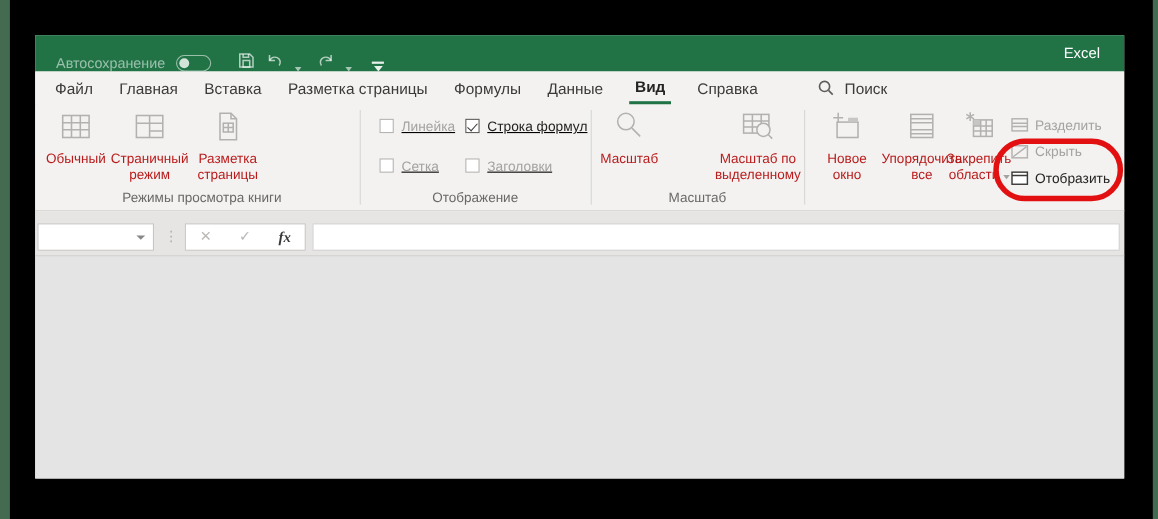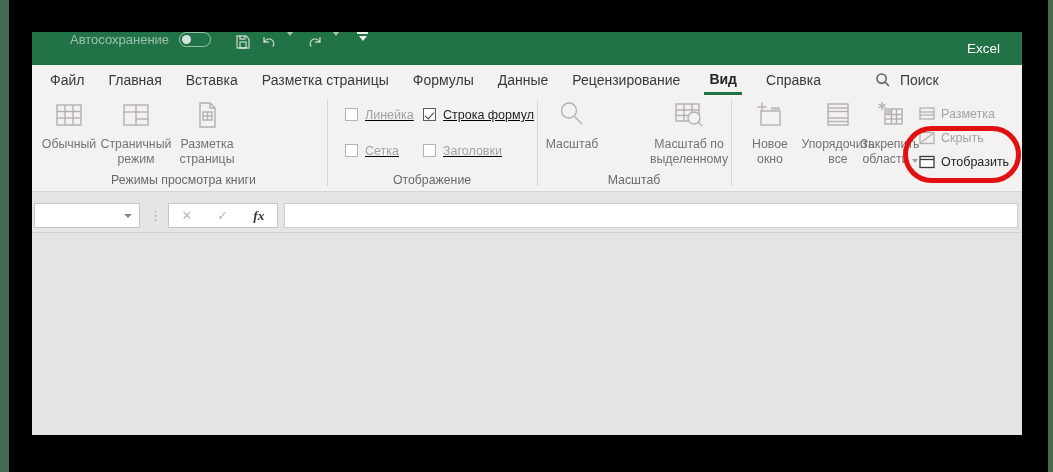--- a/index.html
+++ b/index.html
@@ -6,21 +6,21 @@
   .canvas{position:relative;width:1053px;height:472px;background:#000;overflow:hidden;
           font-family:"Liberation Sans","DejaVu Sans",sans-serif;-webkit-font-smoothing:antialiased;}
   .edge-strip{position:absolute;top:0;bottom:0;background:#446b4f;}
   .edge-left{left:0;width:9px;}
   .edge-right{left:1048px;width:5px;}
 
   .window{position:absolute;left:32px;top:32px;width:990px;height:403px;background:#f3f2f1;}
 
   
   .titlebar{position:absolute;left:0;top:0;width:100%;height:33px;background:#217346;
-            display:flex;align-items:flex-start;padding-left:38px;box-sizing:border-box;}
+            display:flex;align-items:flex-end;padding-left:19px;box-sizing:border-box;}
   .autosave-label{font-size:13px;color:rgba(255,255,255,.55);margin-right:10px;}
   .toggle{position:relative;width:30px;height:13px;border:1px solid rgba(255,255,255,.55);
           border-radius:8px;margin-right:22px;}
   .toggle .knob{position:absolute;left:2px;top:1.5px;width:9px;height:9px;border-radius:50%;
           background:rgba(255,255,255,.8);}
   .tb-ico{display:inline-flex;align-items:center;margin-right:6px;}
   .tb-ico svg{stroke:rgba(255,255,255,.65);fill:none;stroke-width:1.4;}
   .tb-chev{width:0;height:0;border-left:3.5px solid transparent;border-right:3.5px solid transparent;
            border-top:4px solid rgba(255,255,255,.6);margin:0 12px 0 2px;}
   .qat-ico{display:flex;flex-direction:column;align-items:center;gap:2px;margin-left:6px;}
@@ -42,21 +42,21 @@
 
   
   .ribbon{position:absolute;left:0;top:63px;width:100%;height:96px;background:#f3f2f1;
           border-bottom:1px solid #d8d6d4;}
   .vsep{position:absolute;top:5px;height:86px;width:1px;background:#d8d6d4;}
   .grouplabel{position:absolute;top:78px;height:15px;font-size:12.3px;color:#6b6967;
               text-align:center;}
   .bigbtn{position:absolute;top:4px;display:flex;flex-direction:column;align-items:center;}
   .bicon{height:35px;display:flex;align-items:flex-start;justify-content:center;position:relative;}
   .bicon svg{stroke:#b3b1af;fill:none;stroke-width:1.4;}
-  .blabel{font-size:12.3px;line-height:1.22;text-align:center;color:#737373;margin-top:3px;}
+  .blabel{font-size:12.3px;line-height:1.22;text-align:center;color:#b91c1c;margin-top:3px;}
   .badge-100{position:absolute;left:7px;top:16px;width:20px;height:11px;background:#b9b7b5;
              color:#fff;font-size:8px;font-weight:bold;display:flex;align-items:center;
              justify-content:center;border-radius:1px;}
   .dd-chev{display:inline-block;width:0;height:0;border-left:3.5px solid transparent;
            border-right:3.5px solid transparent;border-top:4px solid #a5a3a1;margin-left:3px;}
 
   .cb-item{position:absolute;display:flex;align-items:flex-start;gap:7px;text-decoration:underline;}
   .cb{width:13px;height:13px;background:#fff;border:1px solid #b5b3b1;box-sizing:border-box;position:relative;}
   .cb-item.checked .cb{border-color:#5f5d5b;}
   .cb-item.checked .cb::after{content:"";position:absolute;left:3px;top:0.5px;width:4px;height:8px;
@@ -137,21 +137,20 @@
       <span class="app-title">Excel</span>
     </div>
 
     <div class="tabrow">
       <span class="tab">Файл</span>
       <span class="tab">Главная</span>
       <span class="tab">Вставка</span>
       <span class="tab">Разметка страницы</span>
       <span class="tab">Формулы</span>
       <span class="tab">Данные</span>
-      <span class="tab">Рецензирование</span>
       <span class="tab active">Вид</span>
       <span class="tab">Справка</span>
       <span class="search-wrap">
         <svg width="16" height="16" viewBox="0 0 16 16">
           <circle cx="6.6" cy="6.6" r="4.6"></circle>
             <line x1="10.2" y1="10.2" x2="14" y2="14"></line>
         </svg>
         <span class="search-label">Поиск</span>
       </span>
     </div>
@@ -280,21 +279,21 @@
         </span>
         <span class="blabel">Упорядочить все</span>
       </div>
 
       <div class="smallbtn" style="top:10px;">
         <svg width="18" height="16" viewBox="0 0 18 16">
           <rect x="2" y="2" width="14" height="11"></rect>
           <line x1="2" y1="6" x2="16" y2="6"></line>
             <line x1="2" y1="9" x2="16" y2="9"></line>
         </svg>
-        <span class="slabel">Разметка</span>
+        <span class="slabel">Разделить</span>
       </div>
       <div class="smallbtn" style="top:34px;">
         <svg width="18" height="16" viewBox="0 0 18 16">
           <rect x="2" y="2.5" width="14" height="11"></rect>
           <line x1="3" y1="12.5" x2="15" y2="3.5"></line>
         </svg>
         <span class="slabel">Скрыть</span>
       </div>
       <div class="smallbtn enabled" style="top:58px;">
         <svg width="18" height="16" viewBox="0 0 18 16">

